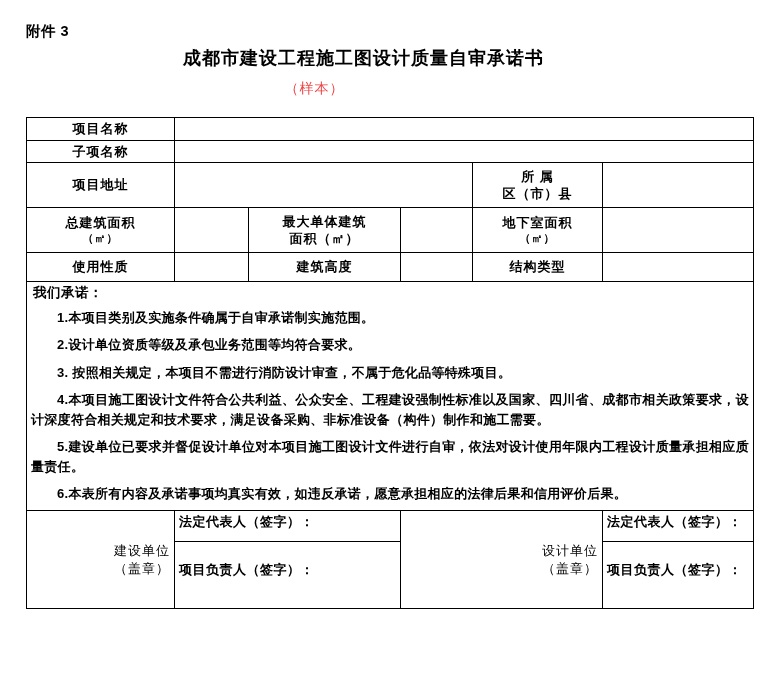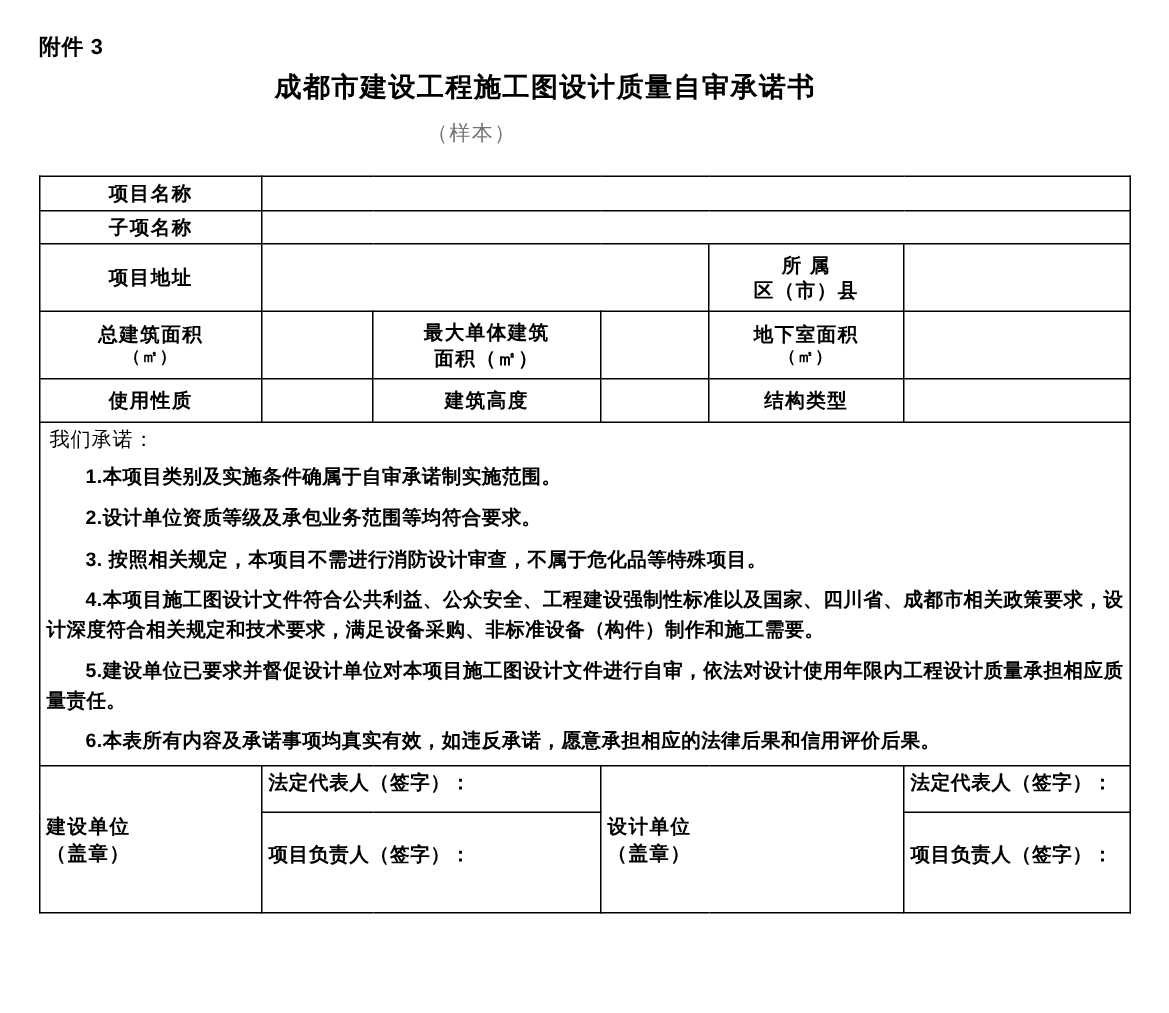--- a/index.html
+++ b/index.html
@@ -39,21 +39,21 @@
     font-weight: bold;
     letter-spacing: 1px;
   }
   .doc-subtitle {
     position: absolute;
     left: 0;
     top: 80px;
     width: 629px;
     text-align: center;
     font-size: 14px;
-    color: #737373;
+    color: #ef4444;
     letter-spacing: 1px;
   }
   .form-wrap {
     position: absolute;
     left: 26px;
     top: 117px;
     width: 727px;
   }
   table.form {
     border-collapse: collapse;
@@ -84,38 +84,38 @@
   }
   .unit {
     font-size: 11px;
   }
   td.body-cell {
     padding: 8px 6px 10px 6px;
     vertical-align: top;
   }
   .promise-intro {
     font-size: 13.5px;
-    font-weight: normal;
+    font-weight: bold;
     margin: 0 0 6px 2px;
     letter-spacing: 0.5px;
   }
   .promise-item {
     font-size: 13px;
     font-weight: bold;
     margin: 0 0 7px 0;
     line-height: 1.55;
     letter-spacing: 0.3px;
     text-align: justify;
   }
   .indent {
     text-indent: 26px;
   }
   td.sign-label {
-    text-align: left;
-    font-weight: bold;
+    text-align: right;
+    font-weight: normal;
     font-size: 13px;
     letter-spacing: 1px;
     line-height: 2.6;
   }
   td.sign-field {
     font-weight: bold;
     font-size: 13px;
     letter-spacing: 0.5px;
     padding-left: 10px;
     font-family: Liberation Serif, serif;

